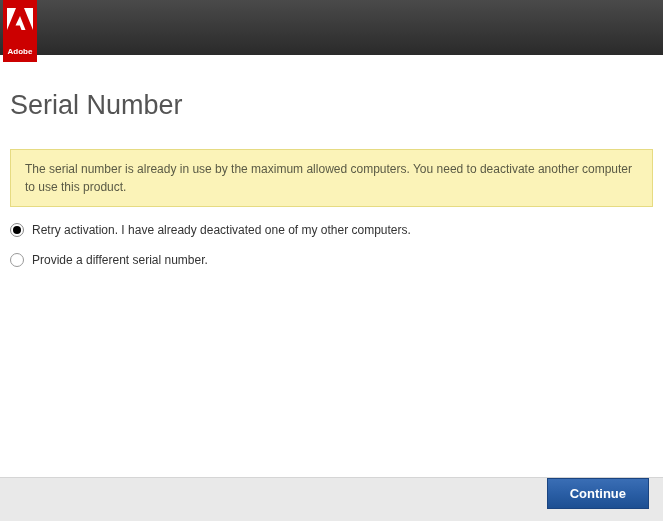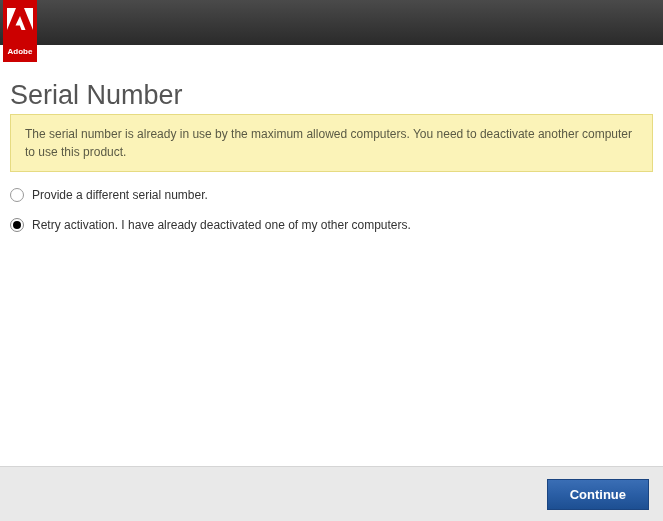--- a/index.html
+++ b/index.html
@@ -6,21 +6,21 @@
     body {
       font-family: "Lucida Grande", "Segoe UI", Arial, sans-serif;
       font-size: 12px;
       width: 663px;
       height: 521px;
       background: #fff;
       position: relative;
       overflow: hidden;
     }
     .header {
-      height: 45px;
+      height: 55px;
       background: linear-gradient(to bottom, #4a4a4a 0%, #3a3a3a 50%, #2a2a2a 100%);
       position: relative;
     }
     .logo-box {
       position: absolute;
       left: 3px;
       top: 0;
       width: 34px;
       height: 62px;
       background: #cc0000;
@@ -42,21 +42,21 @@
       font-family: Arial, sans-serif;
     }
     .content {
       padding: 0 10px;
     }
     .page-title {
       font-size: 27px;
       font-weight: normal;
       color: #545454;
       margin-top: 35px;
-      margin-bottom: 3px;
+      margin-bottom: 28px;
       margin-left: 0px;
       font-family: "Myriad Pro", "Lucida Grande", Arial, sans-serif;
     }
     .warning-box {
       background: #fbf3b8;
       border: 1px solid #e6db82;
       padding: 10px 14px;
       color: #5a5a45;
       font-size: 12px;
       line-height: 1.5;
@@ -90,25 +90,25 @@
     }
     .radio-label {
       color: #333;
       font-size: 12px;
     }
     .footer {
       position: absolute;
       bottom: 0;
       left: 0;
       right: 0;
-      height: 55px;
+      height: 44px;
       background: #e9e9e9;
       border-top: 1px solid #d5d5d5;
       display: flex;
-      align-items: center;
+      align-items: flex-start;
       justify-content: flex-end;
       padding-right: 14px;
     }
     .continue-btn {
       background: linear-gradient(to bottom, #3a6eb5 0%, #2a5ea5 50%, #1d4f92 100%);
       border: 1px solid #1a4480;
       color: #fff;
       font-weight: bold;
       font-size: 13px;
       padding: 7px 22px;
@@ -127,27 +127,27 @@
     <div class="logo-text">Adobe</div>
   </div>
 </div>
 
 <div class="content">
   <h1 class="page-title">Serial Number</h1>
 
   <div class="warning-box">The serial number is already in use by the maximum allowed computers. You need to deactivate another computer to use this product.</div>
 
   <div class="radio-row">
-    <div class="radio unselected"></div>
-    <div class="radio-label">Provide a different serial number.</div>
-  </div>
-
-  <div class="radio-row">
     <div class="radio selected">
         <div class="dot"></div>
       </div>
     <div class="radio-label">Retry activation. I have already deactivated one of my other computers.</div>
+  </div>
+
+  <div class="radio-row">
+    <div class="radio unselected"></div>
+    <div class="radio-label">Provide a different serial number.</div>
   </div>
 </div>
 
 <div class="footer">
   <button class="continue-btn">Continue</button>
 </div>
 
 </body></html>

